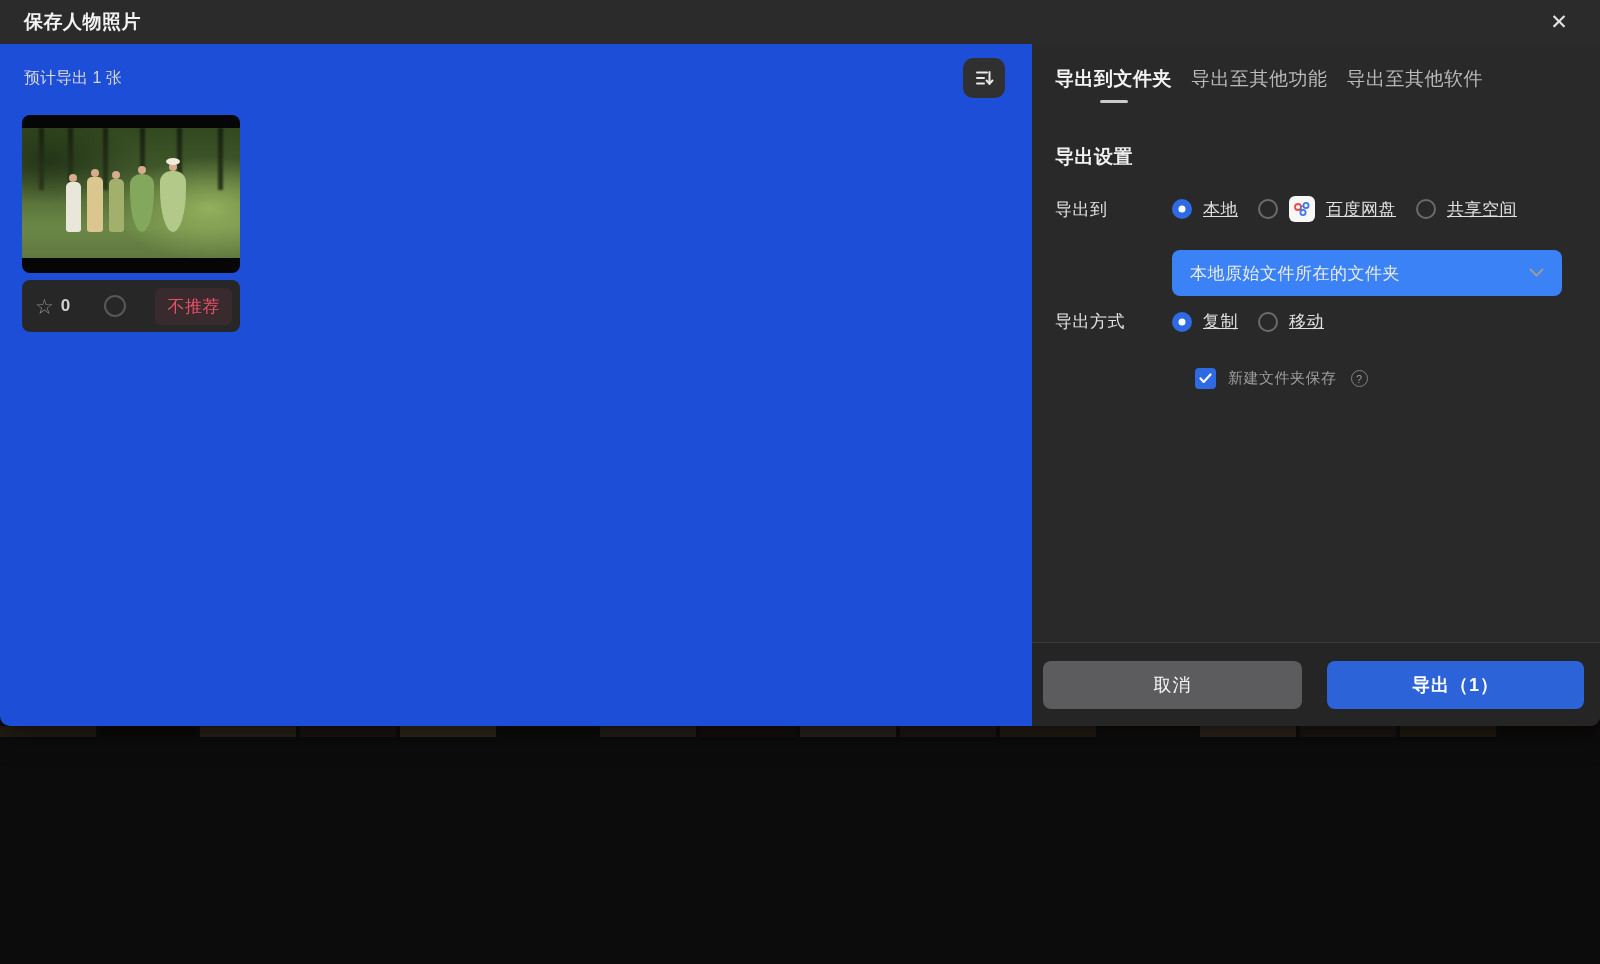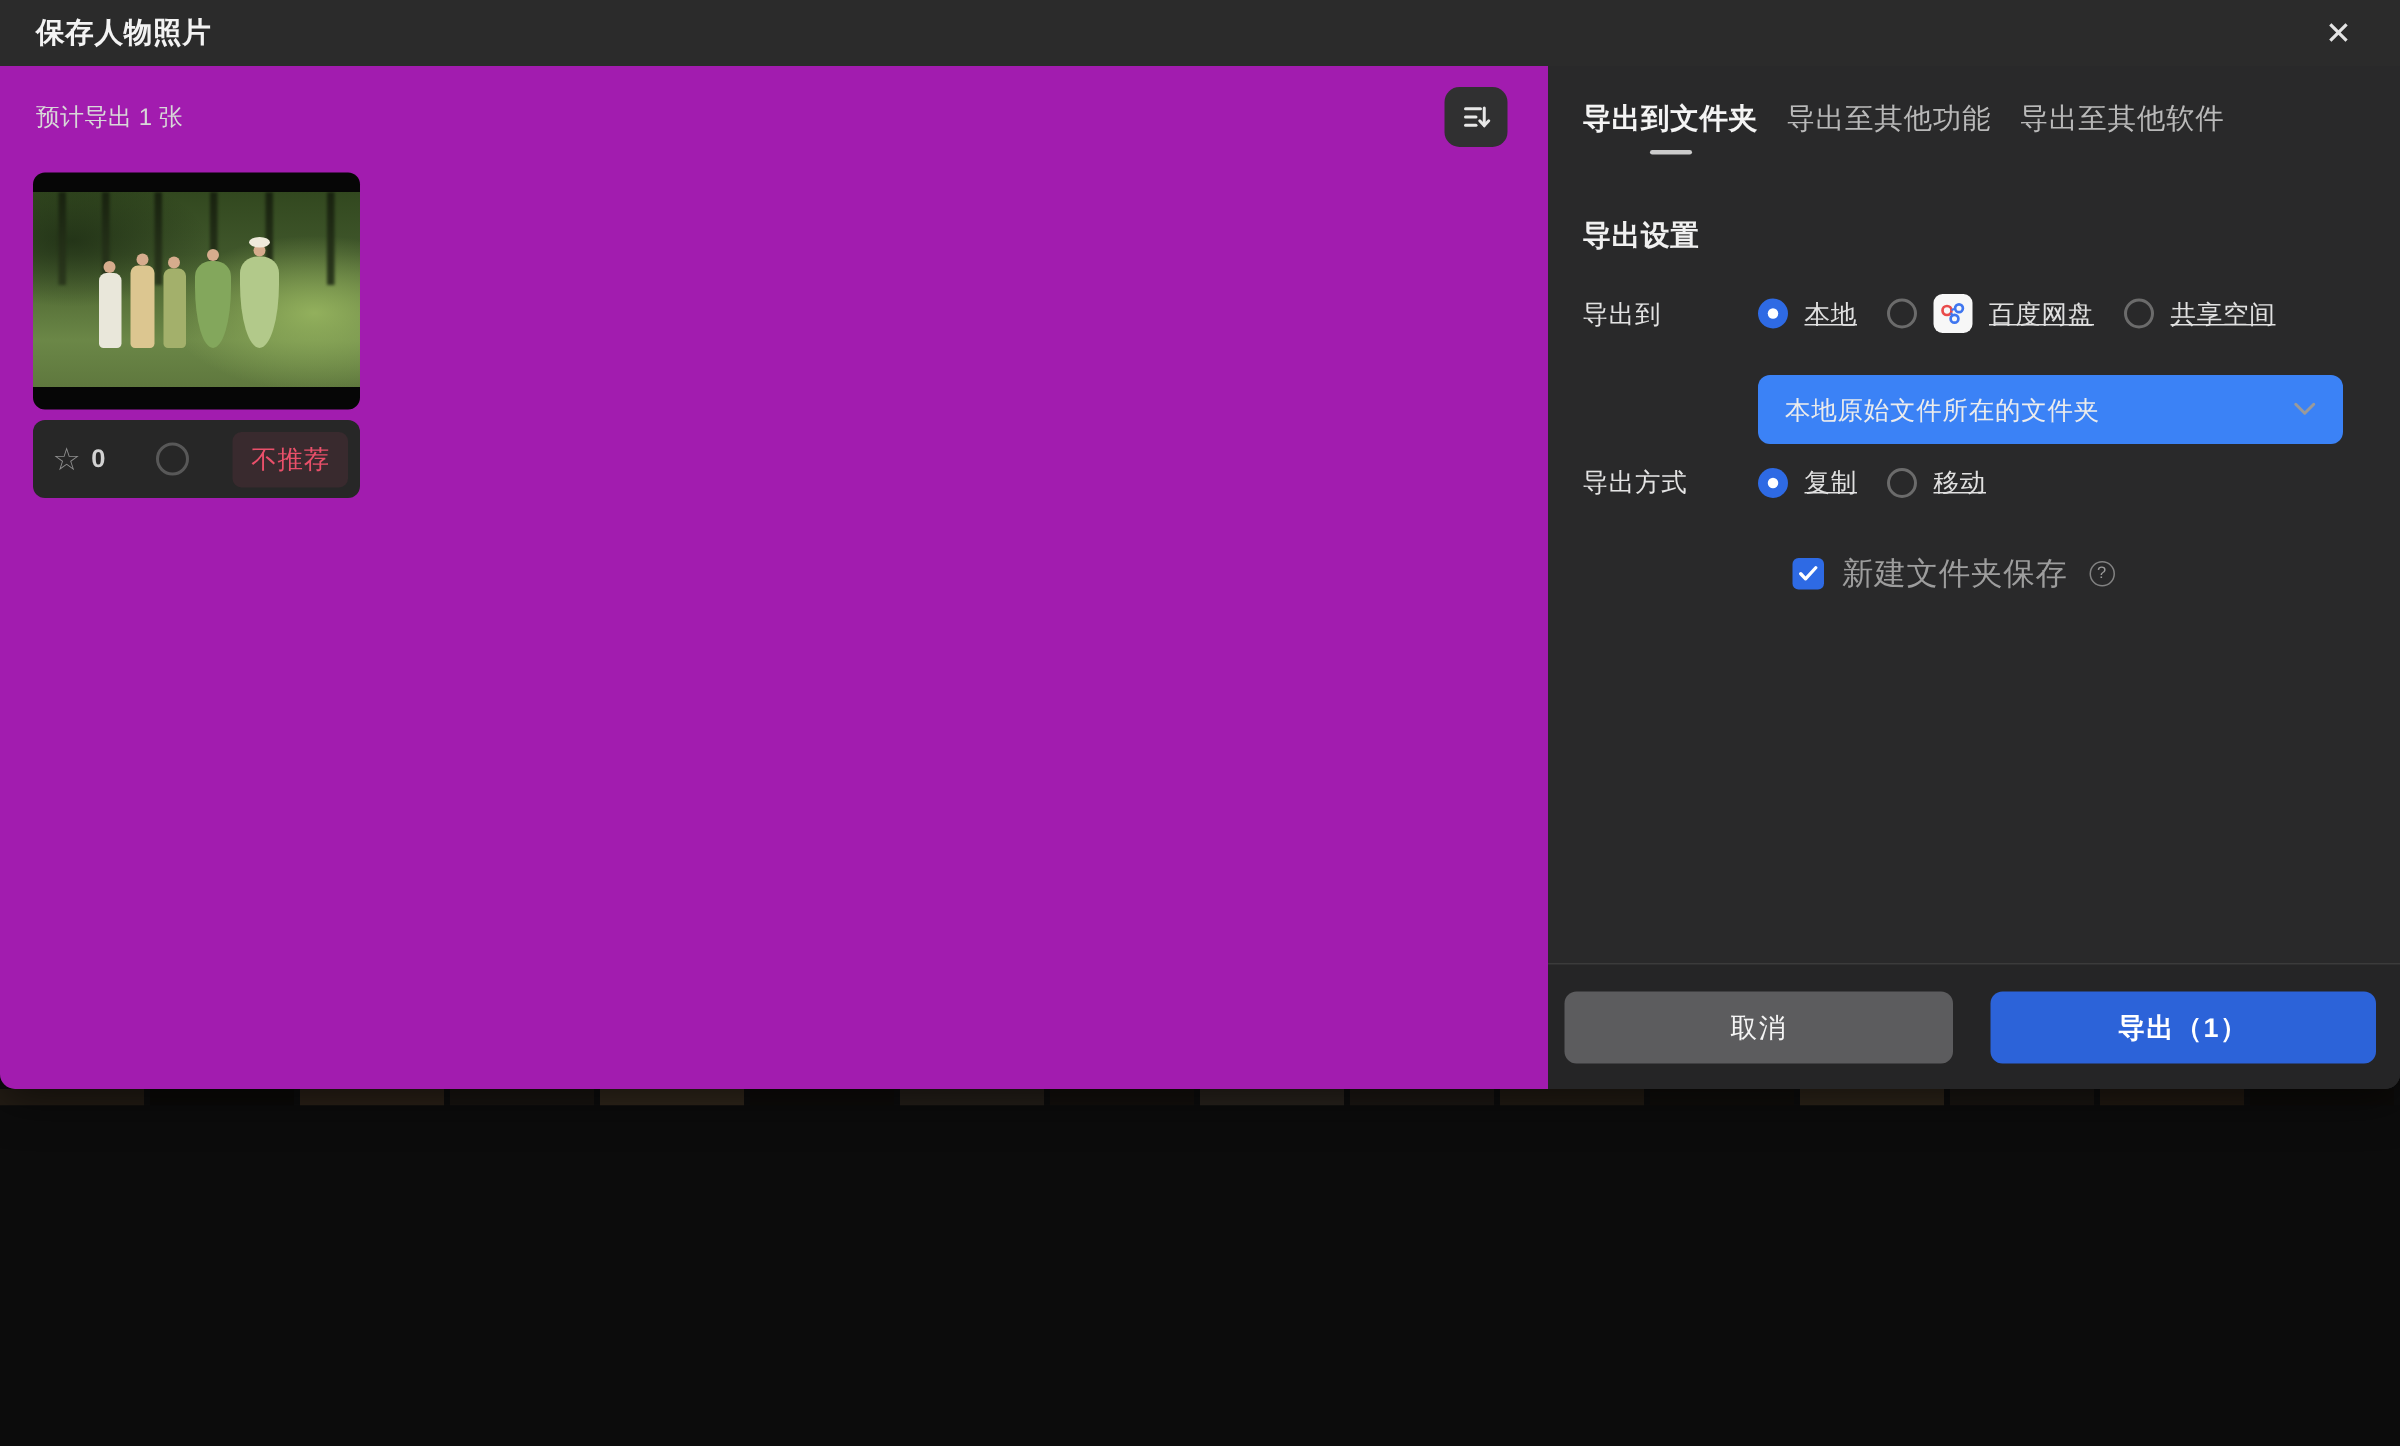--- a/index.html
+++ b/index.html
@@ -20,21 +20,21 @@
   .titlebar { position:absolute; left:0; top:0; right:0; height:44px; background:#2b2b2b; }
   .titlebar .title { position:absolute; left:24px; top:50%; transform:translateY(-50%);
                      font-size:19px; font-weight:bold; color:#f3f3f3; letter-spacing:.5px; }
   .close-btn { position:absolute; right:26px; top:50%; transform:translateY(-50%);
                width:30px; height:30px; display:flex; align-items:center; justify-content:center;
                color:#e4e4e4; font-size:21px; cursor:pointer; }
 
   .body { position:absolute; top:44px; left:0; right:0; bottom:0; }
 
   
-  .left-panel { position:absolute; left:0; top:0; bottom:0; width:1032px; background:#a21caf; }
+  .left-panel { position:absolute; left:0; top:0; bottom:0; width:1032px; background:#1d4ed8; }
   .count-text { position:absolute; left:24px; top:24px; font-size:16px; color:#d8d8d8; }
   .sort-btn { position:absolute; right:27px; top:14px; width:42px; height:40px;
               background:#303031; border-radius:10px; display:flex; align-items:center;
               justify-content:center; cursor:pointer; }
 
   .photo-card { position:absolute; left:22px; top:71px; width:218px; }
   .photo { position:relative; width:218px; height:158px; background:#060606;
            border-radius:8px; overflow:hidden; cursor:pointer; }
   .photo-img { position:absolute; left:0; right:0; top:13px; bottom:15px; overflow:hidden;
     background:
@@ -97,21 +97,21 @@
               justify-content:space-between; padding:0 18px; cursor:pointer; }
   .dropdown-value { font-size:17px; color:#ececec; letter-spacing:.5px; }
 
   .checkbox-row { position:absolute; left:163px; top:324px; display:flex;
                   align-items:center; gap:12px; }
   .checkbox { width:21px; height:21px; border-radius:4px; border:2px solid #6b6b6b;
               display:flex; align-items:center; justify-content:center; cursor:pointer; }
   .checkbox.checked { border:none; background:var(--accent,#2e6ae4); }
   .checkbox svg { display:none; }
   .checkbox.checked svg { display:block; }
-  .checkbox-label { font-size:21px; color:#9d9d9d; letter-spacing:.5px; }
+  .checkbox-label { font-size:15px; color:#9d9d9d; letter-spacing:.5px; }
   .help-icon { width:17px; height:17px; border:1.5px solid #828282; border-radius:50%;
                display:flex; align-items:center; justify-content:center; font-size:11px;
                color:#9a9a9a; margin-left:2px; cursor:pointer; }
 
   .panel-footer { position:absolute; left:0; right:0; bottom:0; height:84px;
                   background:#252526; border-top:1px solid #3b3b3b; display:flex;
                   align-items:center; justify-content:flex-end; gap:25px; padding-right:16px; }
   .btn { height:48px; border:none; border-radius:8px; font-size:18px; cursor:pointer;
          font-family:inherit; letter-spacing:1px; }
   .btn-cancel { width:259px; background:#5c5c5e; color:#f5f5f5; }

